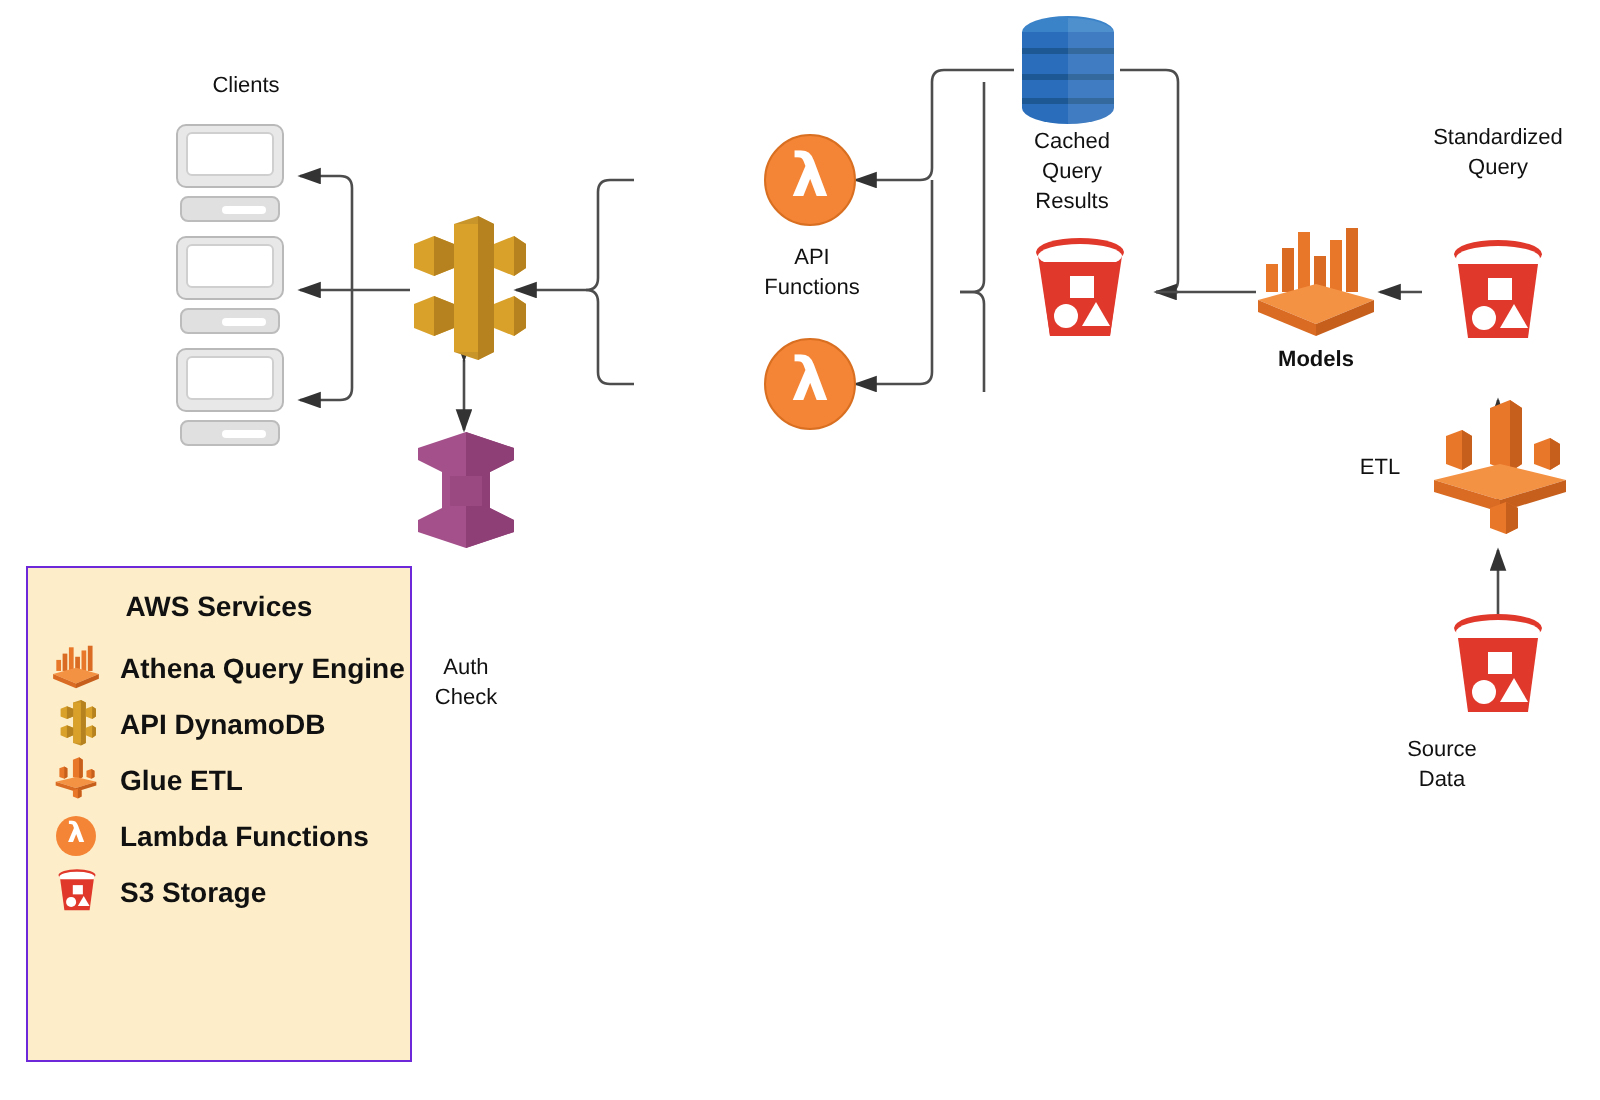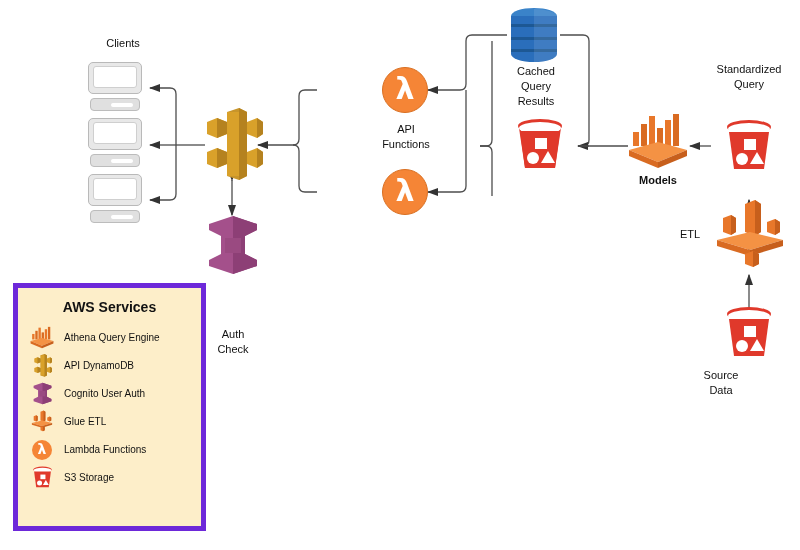--- a/index.html
+++ b/index.html
@@ -96,21 +96,21 @@
     font-family: "DejaVu Sans", sans-serif; font-weight: 700;
     margin-top: -2px;
   }
 
   
   #legend {
     position: absolute;
     left: 13px; top: 283px;
     width: 193px; height: 248px;
     background: #fdeec9;
-    border: 5px solid #6d28d9;
+    border: 1px solid #6d28d9;
     box-sizing: border-box;
   }
   #legend .legend-title {
     text-align: center;
     font-size: 14px;
     font-weight: bold;
     margin-top: 11px;
     color: #111;
   }
   #legend ul {
@@ -124,21 +124,21 @@
     height: 27px;
     margin-bottom: 1px;
   }
   #legend .li-icon {
     width: 26px; height: 24px;
     margin-right: 9px;
     position: relative;
     flex: 0 0 26px;
     display: flex; align-items: center; justify-content: center;
   }
-  #legend .li-text { font-size: 10px; color: #111; }
+  #legend .li-text { font-size: 14px; color: #111; font-weight: bold; }
 
   svg { display: block; }
 </style>
 </head>
 <body>
 
 <svg id="canvas" viewBox="0 0 800 550" xmlns="http://www.w3.org/2000/svg">
   <defs>
     <marker id="ar" markerWidth="9" markerHeight="9" refX="8" refY="3.2" orient="auto" markerUnits="strokeWidth">
       <path d="M0,0 L9,3.2 L0,6.4 z" fill="#333333"></path>
@@ -361,30 +361,20 @@
           <polygon points="14,40 24,44 24,56 14,60" fill="#b5821f"></polygon>
           <polygon points="44,14 54,10 60,14 60,26 54,30 44,26" fill="#d9a12a"></polygon>
           <polygon points="54,10 60,14 60,26 54,30" fill="#b5821f"></polygon>
           <polygon points="44,44 54,40 60,44 60,56 54,60 44,56" fill="#d9a12a"></polygon>
           <polygon points="54,40 60,44 60,56 54,60" fill="#b5821f"></polygon>
         </svg>
       </span>
       <span class="li-text">API DynamoDB</span>
     </li>
 
-    <li>
-      <span class="li-icon">
-        <svg width="21" height="23" viewBox="0 0 56 62">
-          <polygon points="28,2 52,10 52,16 40,22 40,40 52,46 52,52 28,60 4,52 4,46 16,40 16,22 4,16 4,10" fill="#a4508b"></polygon>
-          <polygon points="28,2 52,10 52,16 40,22 40,40 52,46 52,52 28,60" fill="#8d3f76"></polygon>
-          <rect x="20" y="24" width="16" height="15" fill="#9a4a81"></rect>
-        </svg>
-      </span>
-      <span class="li-text">Cognito User Auth</span>
-    </li>
 
 
     <li>
       <span class="li-icon">
         <svg width="24" height="24" viewBox="0 0 70 78">
           <polygon points="30,6 40,2 46,6 46,34 40,38 30,34" fill="#e8772a"></polygon>
           <polygon points="40,2 46,6 46,34 40,38" fill="#c75f1c"></polygon>
           <polygon points="8,20 16,17 21,20 21,34 16,37 8,34" fill="#e8772a"></polygon>
           <polygon points="16,17 21,20 21,34 16,37" fill="#c75f1c"></polygon>
           <polygon points="52,24 60,21 65,24 65,34 60,37 52,34" fill="#e8772a"></polygon>

